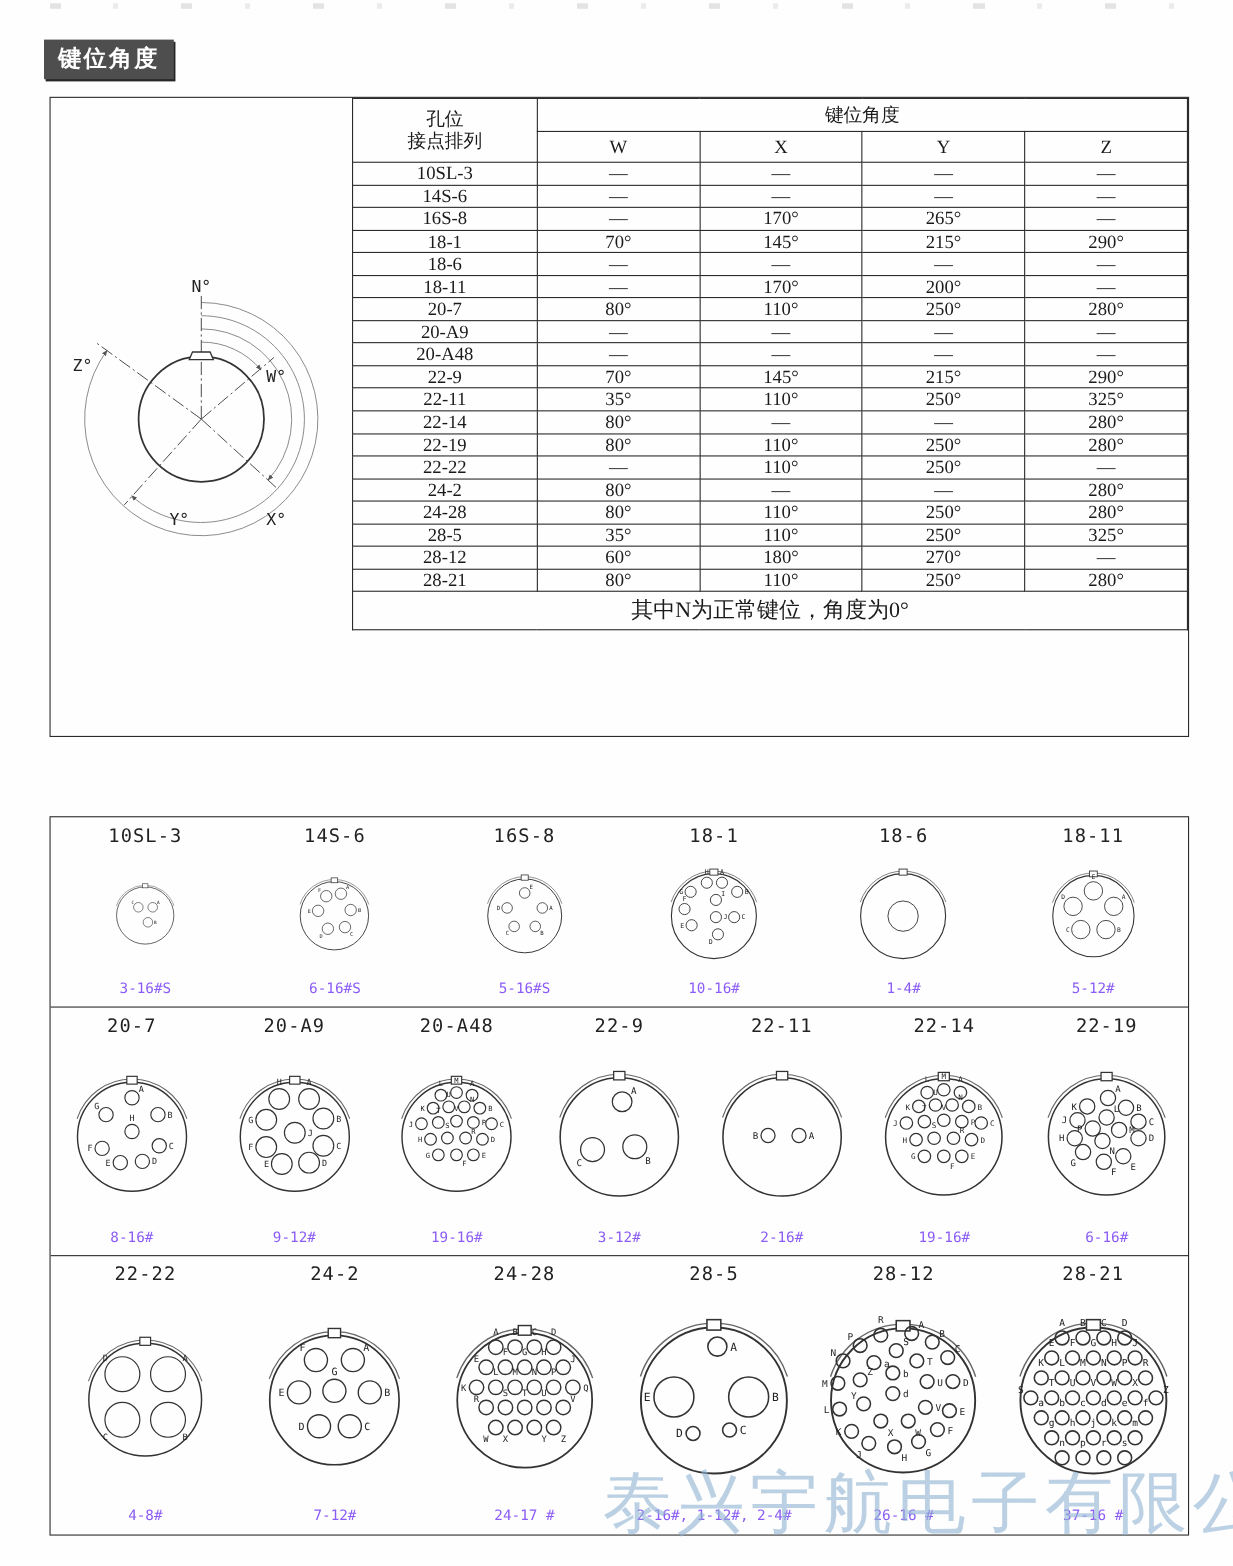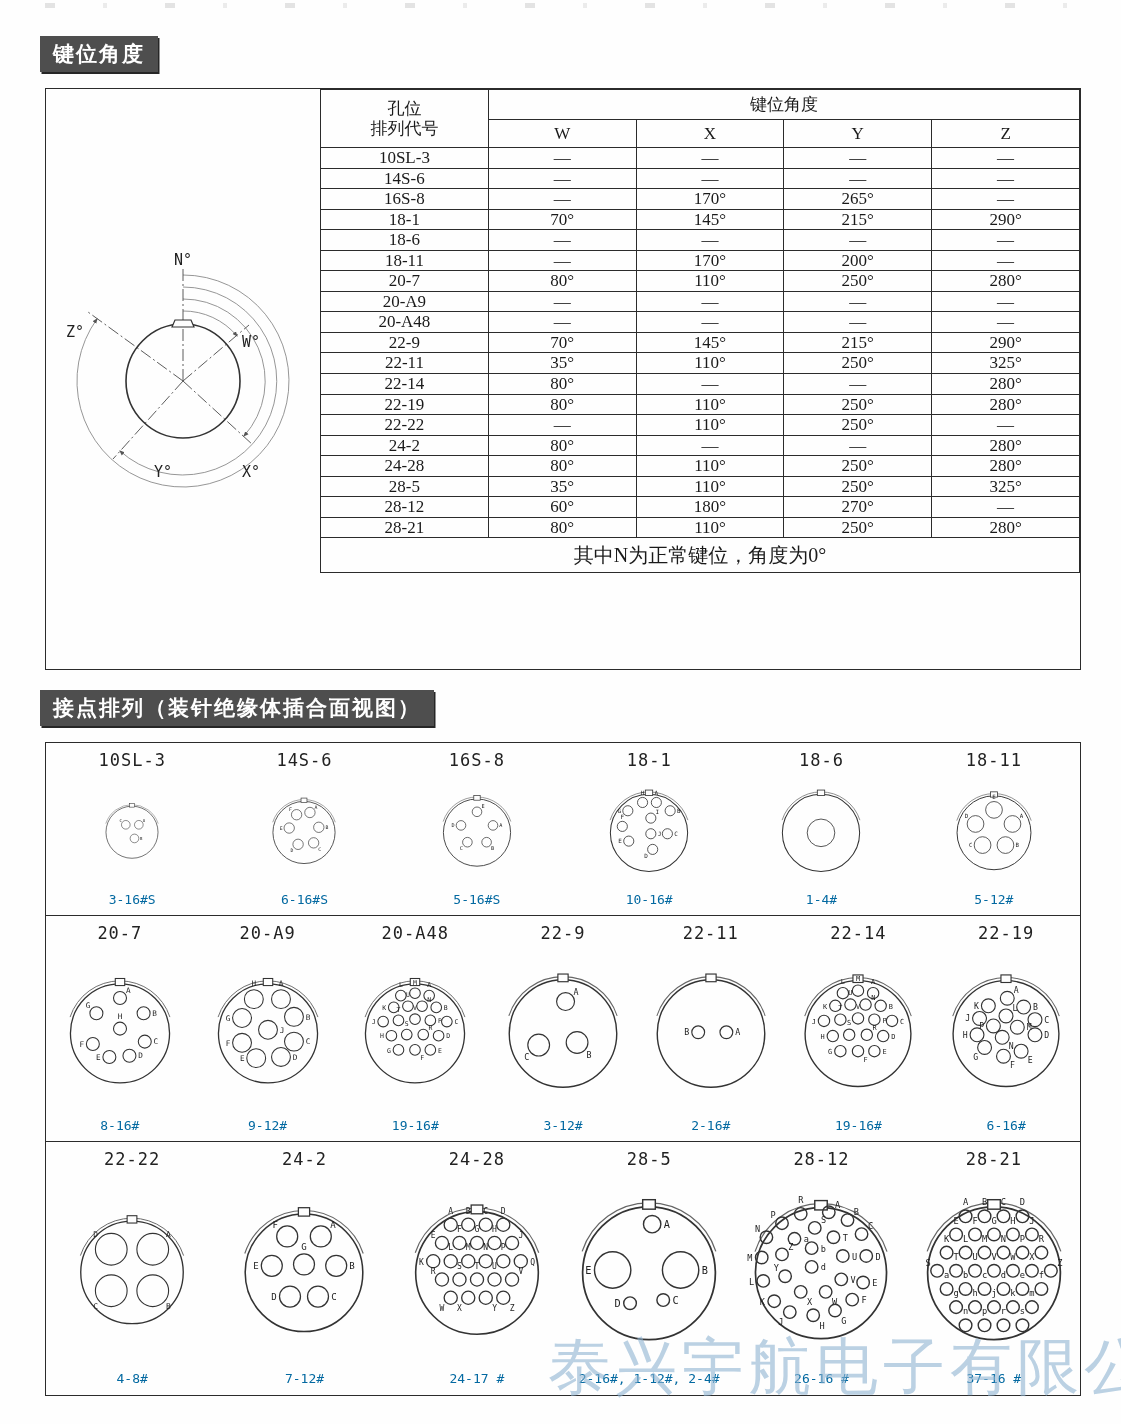--- a/index.html
+++ b/index.html
@@ -24,21 +24,21 @@
   .angle-table tfoot td{height:34px;font-size:20px;}
   .sec2{position:absolute;left:45px;top:742px;width:1034px;height:652px;border:1.5px solid #2b2b2b;}
   .conn-row{display:flex;}
   .conn-row + .conn-row{border-top:1px solid #2b2b2b;}
   .conn-row-0{height:172px;}
   .conn-row-1{height:225px;}
   .conn-row-2{height:252px;}
   .conn-cell{flex:1;display:flex;flex-direction:column;align-items:center;
         justify-content:space-between;padding:7px 0 8px;}
   .conn-title{font-family:"DejaVu Sans Mono",monospace;font-size:17px;letter-spacing:1px;color:#222;}
-  .conn-caption{font-family:"DejaVu Sans Mono",monospace;font-size:13px;color:#0369a1;}
+  .conn-caption{font-family:"DejaVu Sans Mono",monospace;font-size:13px;color:#8b5cf6;}
   .wm-center{position:absolute;left:332px;top:566px;font-size:200px;line-height:1;font-weight:bold;
         color:#8fb4d2;opacity:.42;letter-spacing:10px;pointer-events:none;z-index:6;}
   .wm-bottom{position:absolute;left:548px;top:1336px;font-size:62px;line-height:1;
         color:#8fb4d2;opacity:.6;letter-spacing:5px;white-space:nowrap;pointer-events:none;z-index:6;}
   svg text{font-family:"DejaVu Sans Mono",monospace;fill:#222;}
 </style>
 </head>
 <body>
 
 <div class="page">
@@ -85,21 +85,21 @@
         <col style="width:168px">
           <col style="width:148px">
           <col style="width:148px">
           <col style="width:148px">
           <col style="width:148px">
       </colgroup>
       <thead>
         <tr>
           <th rowspan="2">
             <span>孔位</span><br>
-            <span>排列代号</span>
+            <span>接点排列</span>
           </th>
           <th colspan="4">键位角度</th>
         </tr>
         <tr>
           <th>W</th>
           <th>X</th>
           <th>Y</th>
           <th>Z</th>
         </tr>
       </thead>
@@ -239,21 +239,20 @@
           </tr>
         </tbody>
       <tfoot>
         <tr>
           <td colspan="5">其中N为正常键位，角度为0°</td>
         </tr>
       </tfoot>
     </table>
   </div>
 
-  <div class="badge badge2">接点排列（装针绝缘体插合面视图）</div>
 
   <div class="sec2">
     <div class="conn-row conn-row-0">
         <div class="conn-cell">
           <div class="conn-title">10SL-3</div>
           <svg viewBox="0 0 100 100" width="62" height="62">
             <path d="M 7.7 38.2 A 44.5 44.5 0 0 1 92.3 38.2" fill="none" stroke="#666" stroke-width="0.8"></path>
             <circle cx="50" cy="52" r="42" fill="none" stroke="#333" stroke-width="1.1"></circle>
             <rect x="46" y="5.5" width="8" height="6" fill="#fefefe" stroke="#333" stroke-width="0.9"></rect>
             <circle cx="40" cy="40" r="7" fill="none" stroke="#333" stroke-width="0.9"></circle>

